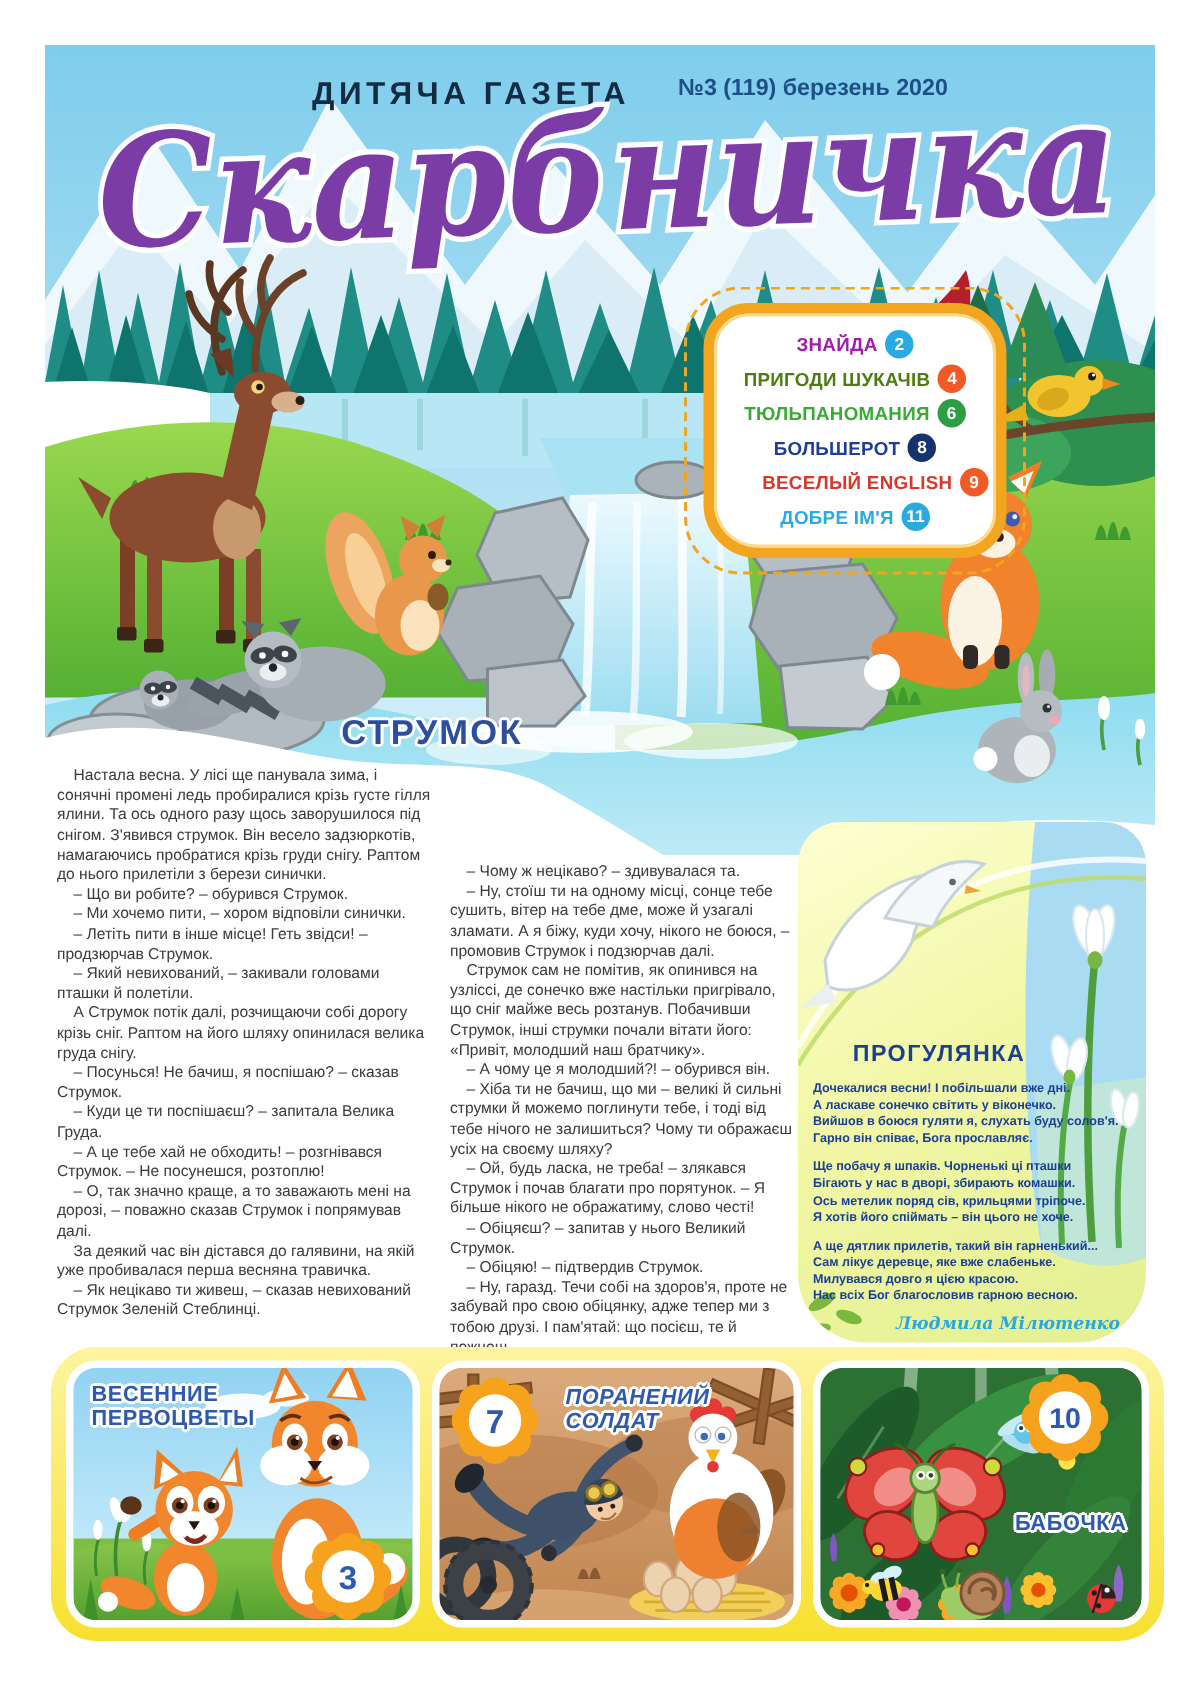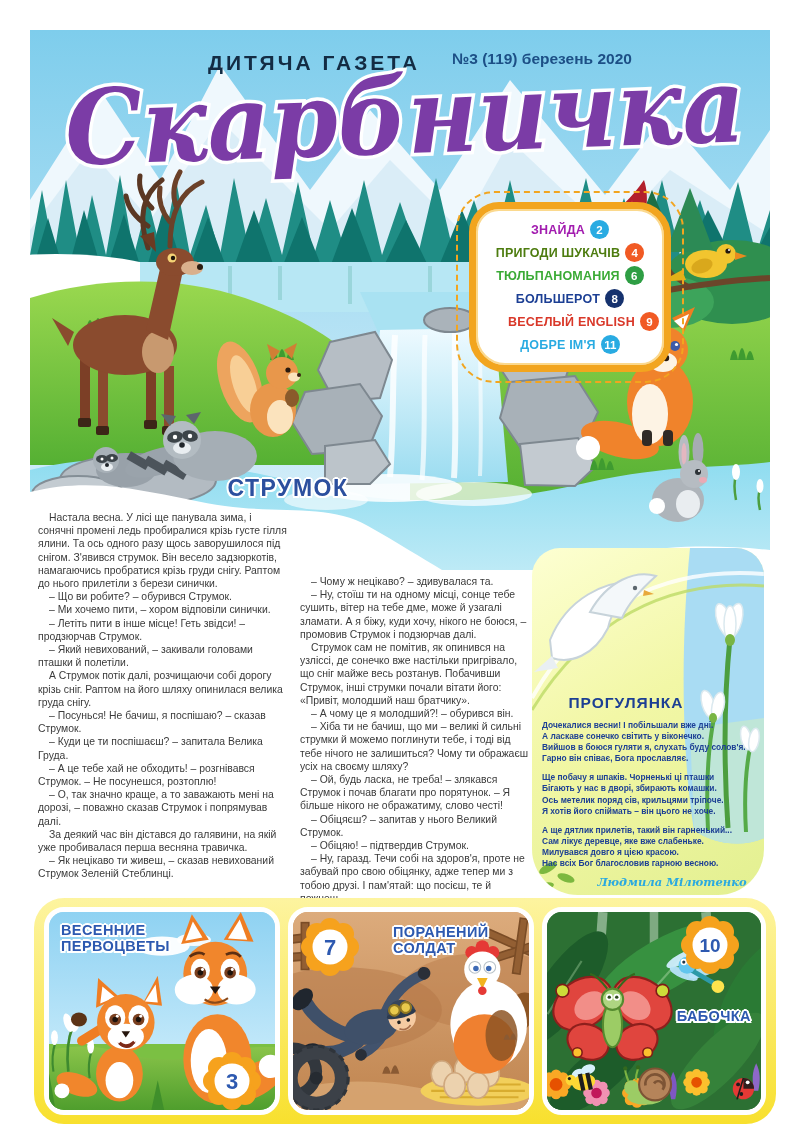--- a/index.html
+++ b/index.html
@@ -47,34 +47,34 @@
   .poem-decor { position:absolute; inset:0; pointer-events:none; }
   .poem-inner { position:relative; z-index:2; padding:146px 8px 0 10px; }
   .poem-title { text-align:center; padding-right:46px; font-weight:800; font-size:15.5px; letter-spacing:1px;
                 color:#1c3f94; }
   .stanza { margin-top:8px; }
   .poem-line { font-weight:bold; font-size:8.4px; line-height:1.32; color:#1c3f94; white-space:nowrap; }
   .poem-author { margin-top:6px; text-align:center; padding-left:46px; font-family:"DejaVu Serif", serif;
                  font-style:italic; font-weight:bold; font-size:11.5px; color:#2aa9e0; }
 
   
-  .strip { position:absolute; left:34px; top:898px; width:742px; height:226px; z-index:6;
+  .strip { position:absolute; left:34px; top:898px; width:742px; height:196px; z-index:6;
            background:linear-gradient(#fdf4a0,#f8e02e); border-radius:30px;
            display:flex; gap:8px; padding:9px 10px; }
   .teaser { position:relative; height:100%; border:5px solid #fff; border-radius:20px; overflow:hidden; cursor:pointer; }
   .teaser svg.art { position:absolute; inset:0; width:100%; height:100%; }
   #teaser-1 { flex:0 0 236px; background:#9ed9f4; }
   #teaser-2 { flex:0 0 246px; background:#cf9a67; }
   #teaser-3 { flex:1 1 auto;  background:#2c7033; }
   .teaser-title { position:absolute; z-index:3; font-weight:800; font-size:14.5px; line-height:1.12;
                   letter-spacing:.4px; color:#2d59b0;
                   text-shadow:-2px 0 0 #fff,2px 0 0 #fff,0 -2px 0 #fff,0 2px 0 #fff,
                               -1.5px -1.5px 0 #fff,1.5px -1.5px 0 #fff,-1.5px 1.5px 0 #fff,1.5px 1.5px 0 #fff; }
   #title-1 { left:12px; top:10px; }
-  #title-2 { left:100px; top:12px; }
+  #title-2 { left:84px; top:12px;font-style:italic; }
   #title-3 { right:10px; top:96px; }
   .page-flower { position:absolute; z-index:3; width:58px; height:58px; }
   #flower-1 { right:14px; bottom:0; }
   #flower-2 { left:8px; top:6px; }
   #flower-3 { right:22px; top:4px; }
 </style>
 </head>
 <body>
 
 <div class="page">

